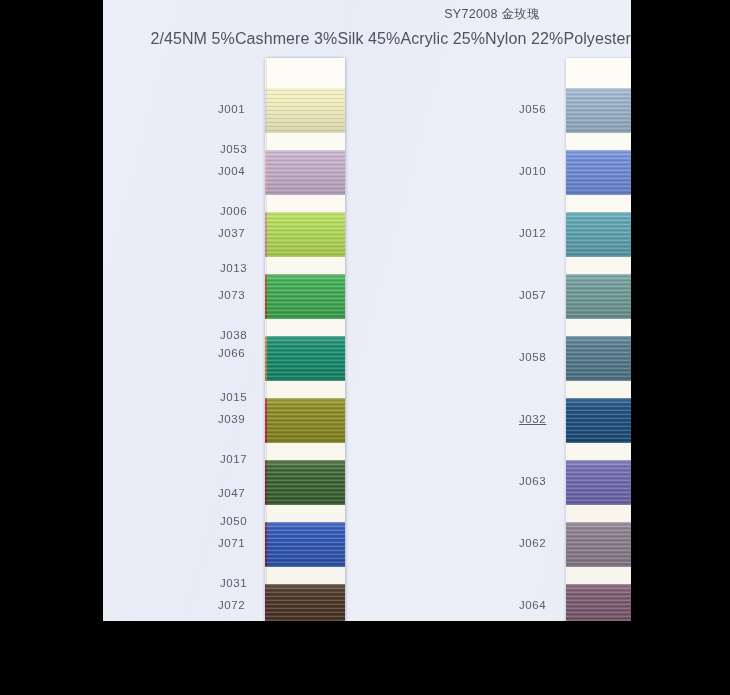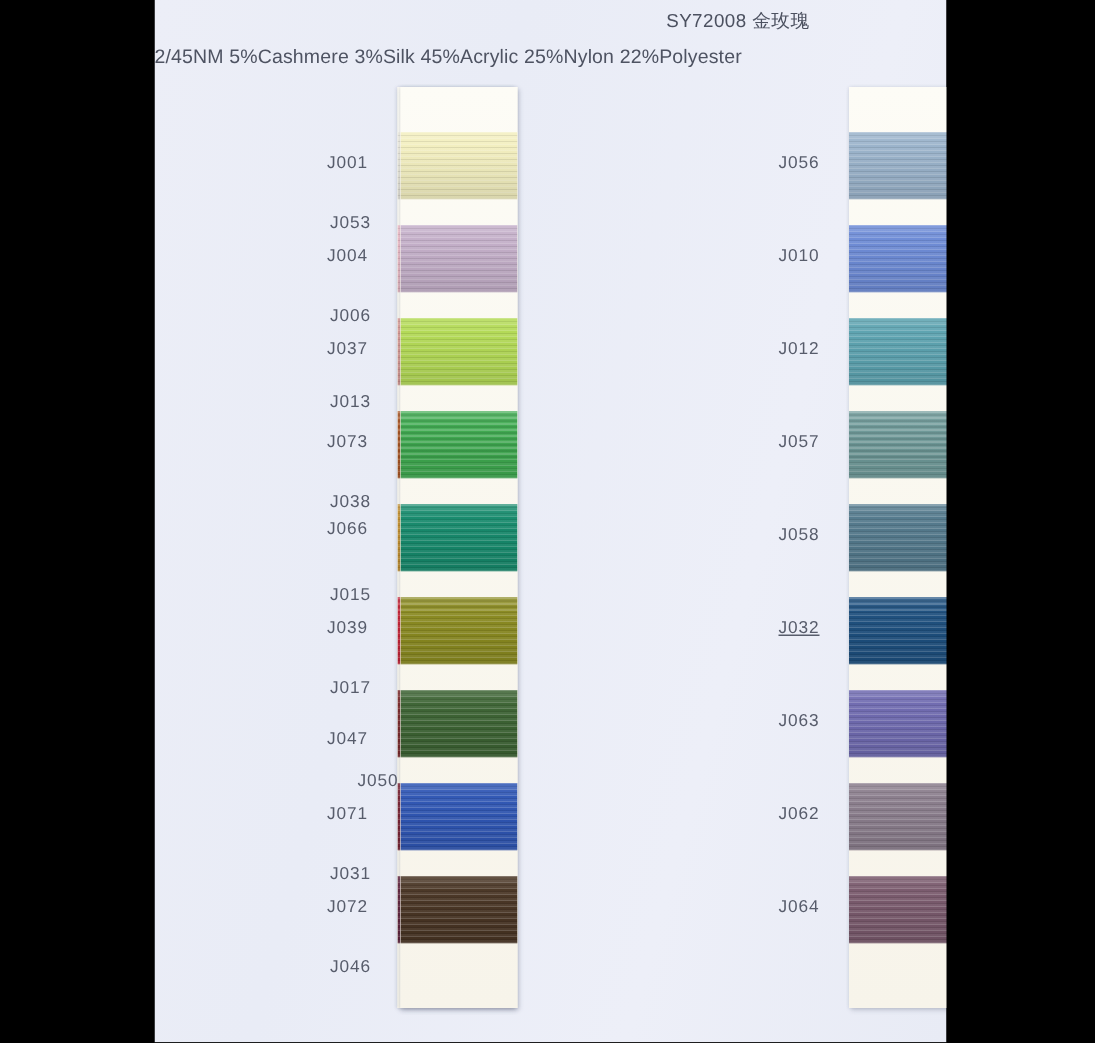--- a/index.html
+++ b/index.html
@@ -3,21 +3,21 @@
 <meta charset="utf-8">
 <style>
   html, body {
     margin: 0;
     padding: 0;
     background: #000000;
   }
   #page {
     position: relative;
     width: 730px;
-    height: 695px;
+    height: 621px;
     background: #000000;
     overflow: hidden;
     font-family: "Liberation Sans", "DejaVu Sans", sans-serif;
   }
   
   #scan-sheet {
     position: absolute;
     left: 103px;
     top: 0px;
     width: 528px;
@@ -52,22 +52,22 @@
     font-size: 12.5px;
     color: #4c5160;
     letter-spacing: 0.3px;
     white-space: nowrap;
   }
   #card-composition {
     position: absolute;
     left: 0;
     top: 30px;
     width: 528px;
-    text-align: left;
-    font-size: 13px;
+    text-align: right;
+    font-size: 16px;
     color: #4e5362;
     letter-spacing: 0.1px;
     white-space: nowrap;
   }
 
   .column {
     position: absolute;
     top: 0;
     height: 695px;
   }
@@ -272,21 +272,21 @@
               <div class="yarn-shade"></div>
             </div>
           </div>
       </div>
     <div class="swatch-label" style="top: 102.5px;">J053</div>
         <div class="swatch-label" style="top: 164.5px;">J006</div>
         <div class="swatch-label" style="top: 222px;">J013</div>
         <div class="swatch-label" style="top: 288.5px;">J038</div>
         <div class="swatch-label" style="top: 350.5px;">J015</div>
         <div class="swatch-label" style="top: 412.5px;">J017</div>
-        <div class="swatch-label" style="top: 474.5px; text-align: center;">J050</div>
+        <div class="swatch-label" style="top: 474.5px;">J050</div>
         <div class="swatch-label" style="top: 536.5px;">J031</div>
         <div class="swatch-label" style="top: 598.5px;">J046</div>
       </div>
 
     <div class="column" id="column-3">
       <div class="card-strip">
         <div class="card-inner">
             <div class="yarn-band" style="top: 30px;">
               <div class="yarn-fill" style="background: rgb(154, 179, 203);"></div>
               <div class="yarn-threads"></div>

